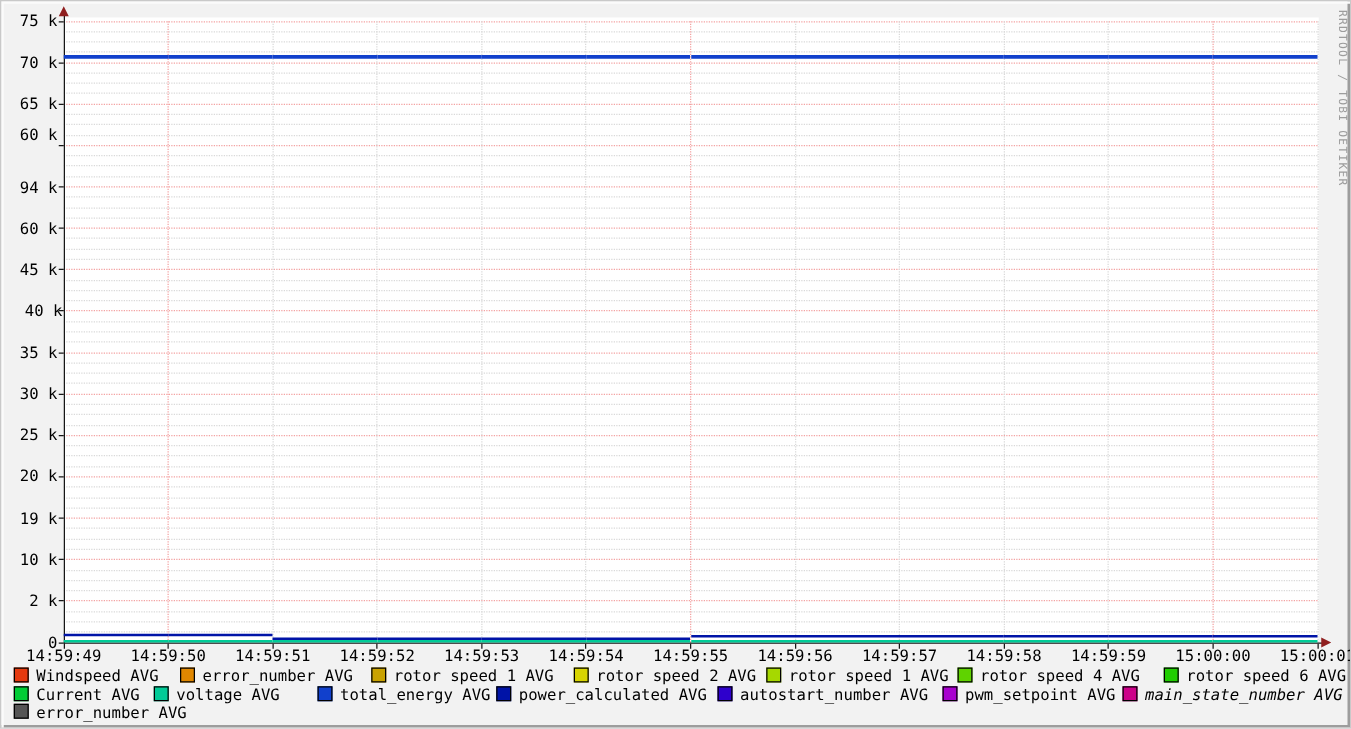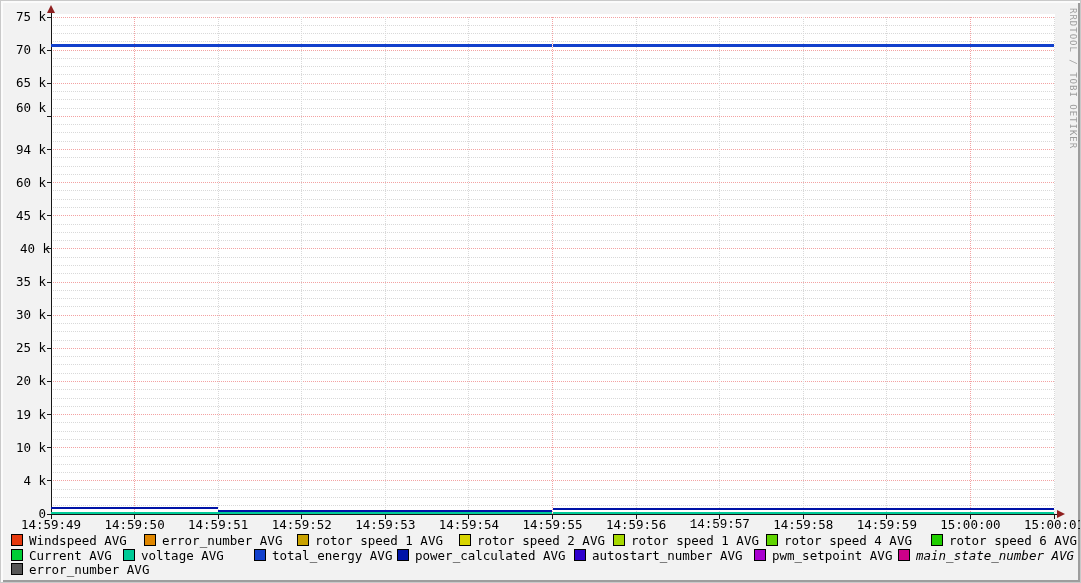--- a/index.html
+++ b/index.html
@@ -149,21 +149,21 @@
       <div class="series-seg" style="left: 467.917px; width: 83.5833px; top: 508.687px; height: 2px; background: rgb(0, 19, 167);"></div>
       <div class="series-seg" style="left: 551.5px; width: 83.5833px; top: 507.361px; height: 2px; background: rgb(0, 19, 167);"></div>
       <div class="series-seg" style="left: 635.083px; width: 83.5833px; top: 507.361px; height: 2px; background: rgb(0, 19, 167);"></div>
       <div class="series-seg" style="left: 718.667px; width: 83.5833px; top: 507.361px; height: 2px; background: rgb(0, 19, 167);"></div>
       <div class="series-seg" style="left: 802.25px; width: 83.5833px; top: 507.361px; height: 2px; background: rgb(0, 19, 167);"></div>
       <div class="series-seg" style="left: 885.833px; width: 83.5833px; top: 507.361px; height: 2px; background: rgb(0, 19, 167);"></div>
       <div class="series-seg" style="left: 969.417px; width: 83.5833px; top: 507.361px; height: 2px; background: rgb(0, 19, 167);"></div>
     </div>
   <div id="ylabels">
       <div class="ylab" style="left: 1px; top: 507px;">0</div>
-      <div class="ylab" style="left: 1px; top: 473.867px;">4 k</div>
+      <div class="ylab" style="left: 1px; top: 473.867px;">2 k</div>
       <div class="ylab" style="left: 1px; top: 440.733px;">10 k</div>
       <div class="ylab" style="left: 1px; top: 407.6px;">19 k</div>
       <div class="ylab" style="left: 1px; top: 374.467px;">20 k</div>
       <div class="ylab" style="left: 1px; top: 341.333px;">25 k</div>
       <div class="ylab" style="left: 1px; top: 308.2px;">30 k</div>
       <div class="ylab" style="left: 1px; top: 275.067px;">35 k</div>
       <div class="ylab" style="left: 5px; top: 241.933px;">40 k</div>
       <div class="ylab" style="left: 1px; top: 208.8px;">45 k</div>
       <div class="ylab" style="left: 1px; top: 175.667px;">60 k</div>
       <div class="ylab" style="left: 1px; top: 142.533px;">94 k</div>
@@ -174,21 +174,21 @@
     </div>
   <div id="xlabels">
       <div class="xlab" style="left: 15px; top: 518px;">14:59:49</div>
       <div class="xlab" style="left: 98.5833px; top: 518px;">14:59:50</div>
       <div class="xlab" style="left: 182.167px; top: 518px;">14:59:51</div>
       <div class="xlab" style="left: 265.75px; top: 518px;">14:59:52</div>
       <div class="xlab" style="left: 349.333px; top: 518px;">14:59:53</div>
       <div class="xlab" style="left: 432.917px; top: 518px;">14:59:54</div>
       <div class="xlab" style="left: 516.5px; top: 518px;">14:59:55</div>
       <div class="xlab" style="left: 600.083px; top: 518px;">14:59:56</div>
-      <div class="xlab" style="left: 683.667px; top: 518px; font-family: Liberation Mono, monospace;">14:59:57</div>
+      <div class="xlab" style="left: 683.667px; top: 518px;">14:59:57</div>
       <div class="xlab" style="left: 767.25px; top: 518px;">14:59:58</div>
       <div class="xlab" style="left: 850.833px; top: 518px;">14:59:59</div>
       <div class="xlab" style="left: 934.417px; top: 518px;">15:00:00</div>
       <div class="xlab" style="left: 1018px; top: 518px;">15:00:01</div>
     </div>
   <div id="ticks">
       <div class="tick-y" style="top: 512.5px;"></div>
       <div class="tick-y" style="top: 479.367px;"></div>
       <div class="tick-y" style="top: 446.233px;"></div>
       <div class="tick-y" style="top: 413.1px;"></div>

